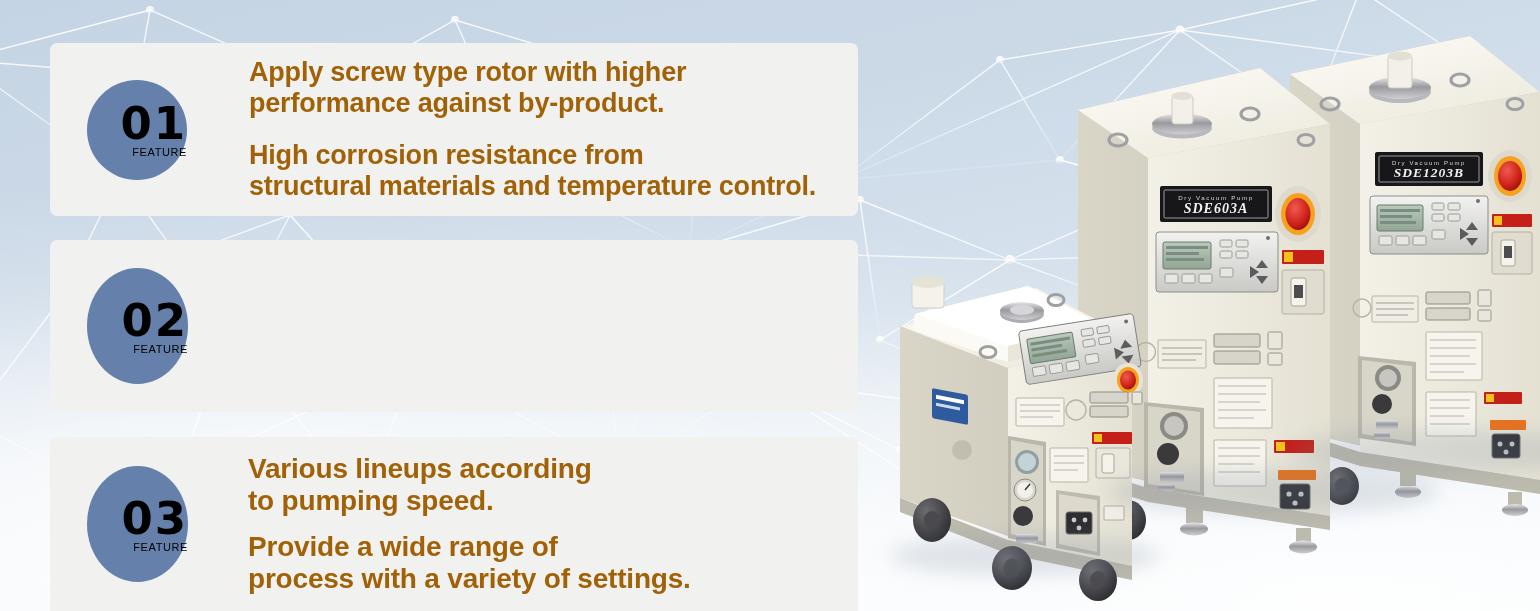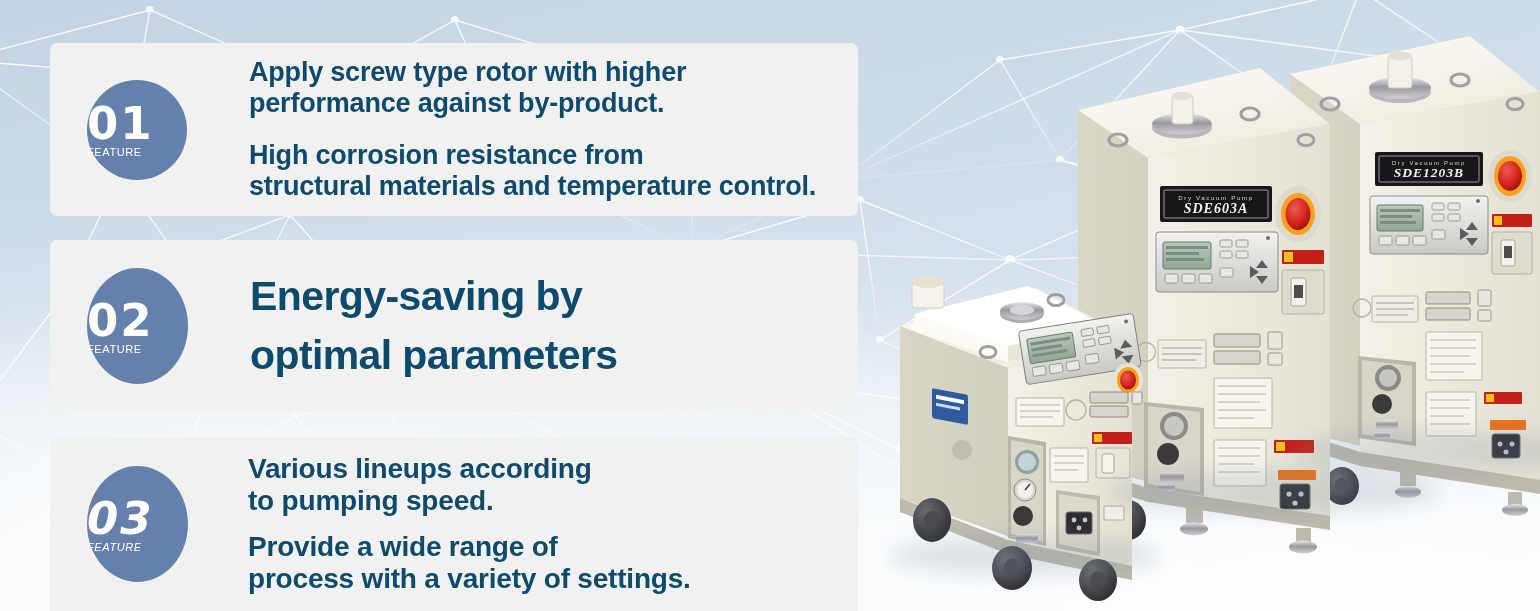--- a/index.html
+++ b/index.html
@@ -17,43 +17,43 @@
   }
   #netpattern{position:absolute;inset:0;width:1540px;height:611px;pointer-events:none;}
 
   
   .panel{
     position:absolute;left:50px;width:808px;
     background:#f1f1f0;border-radius:7px;
     display:flex;align-items:center;
   }
   #panel-1{top:43px;height:173px;}
-  #panel-2{top:240px;height:172px;}
+  #panel-2{top:240px;height:172px;gap:19px;}
   #panel-3{top:437px;height:174px;border-bottom-left-radius:0;border-bottom-right-radius:0;}
 
   .badge{
     flex:0 0 auto;width:100px;height:100px;border-radius:50%;
-    background:#6480ab;color:#ffffff;
-    display:flex;flex-direction:column;align-items:flex-start;justify-content:center;
+    background:#6480ab;color:#000000;
+    display:flex;flex-direction:column;align-items:flex-end;justify-content:center;
     margin-left:37px;
     line-height:1;
   }
   #panel-2 .badge{width:101px;height:116px;border-radius:50%;}
-  #panel-3 .badge{width:101px;height:116px;border-radius:50%;font-style:italic;}
+  #panel-3 .badge{width:101px;height:116px;border-radius:50%;}
   .badge-num{
     font-size:45px;font-weight:bold;letter-spacing:2px;
     font-family:"DejaVu Sans",sans-serif;
     margin-bottom:1px;
   }
   .badge-word{
     font-size:11px;font-weight:normal;letter-spacing:0.6px;
     font-family:"Liberation Sans",sans-serif;
   }
 
-  .ptext{margin-left:62px;color:#0c4a6e;}
+  .ptext{margin-left:62px;color:#a16207;}
   .lead{
     font-weight:bold;font-size:27px;line-height:1.14;
     letter-spacing:-0.2px;white-space:pre-line;
   }
   .lead + .lead{margin-top:21px;}
   #panel-2 .lead{font-size:41px;line-height:1.45;letter-spacing:-0.6px;}
   #panel-3 .ptext{margin-left:60px;}
   #panel-3 .lead{font-size:28px;line-height:1.16;}
   #panel-3 .lead + .lead{margin-top:13px;}
 
@@ -161,24 +161,20 @@
       <div class="lead">High corrosion resistance from
 structural materials and temperature control.</div>
     </div>
   </div>
 
   <div class="panel" id="panel-2">
     <div class="badge">
       <span class="badge-num">02</span>
       <span class="badge-word">FEATURE</span>
     </div>
-    <div class="ptext">
-      <div class="lead">Energy-saving by
-optimal parameters</div>
-    </div>
   </div>
 
   <div class="panel" id="panel-3">
     <div class="badge">
       <span class="badge-num">03</span>
       <span class="badge-word">FEATURE</span>
     </div>
     <div class="ptext">
       <div class="lead">Various lineups according
 to pumping speed.</div>

